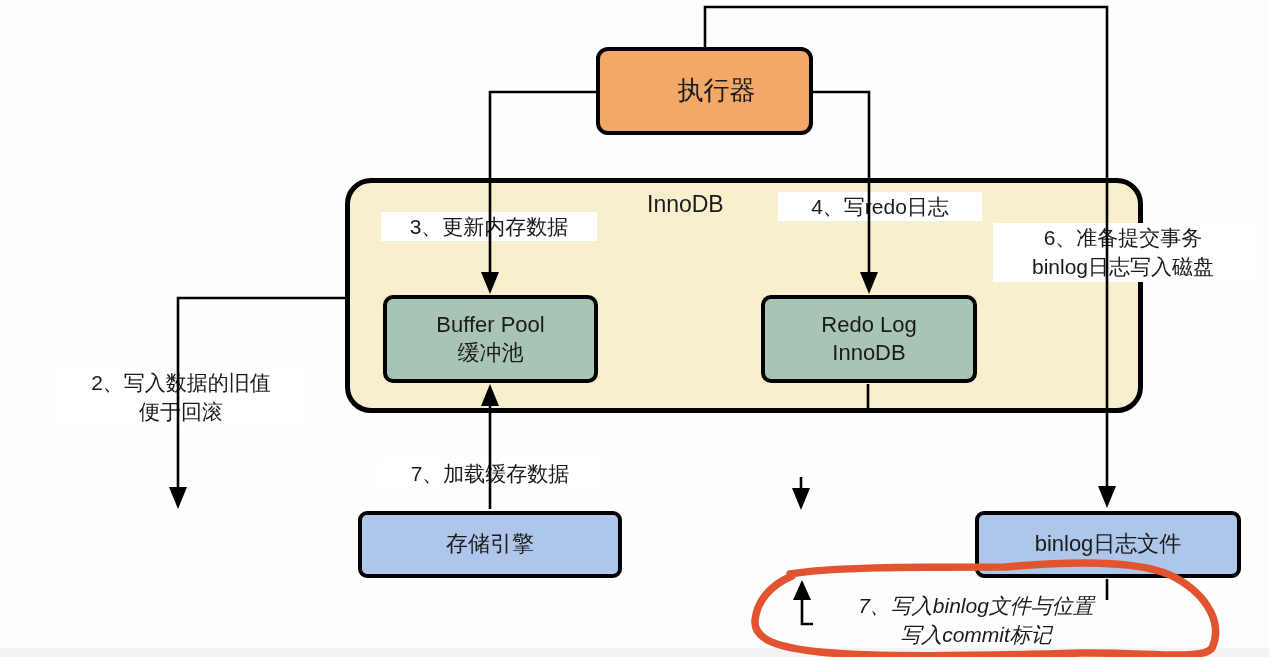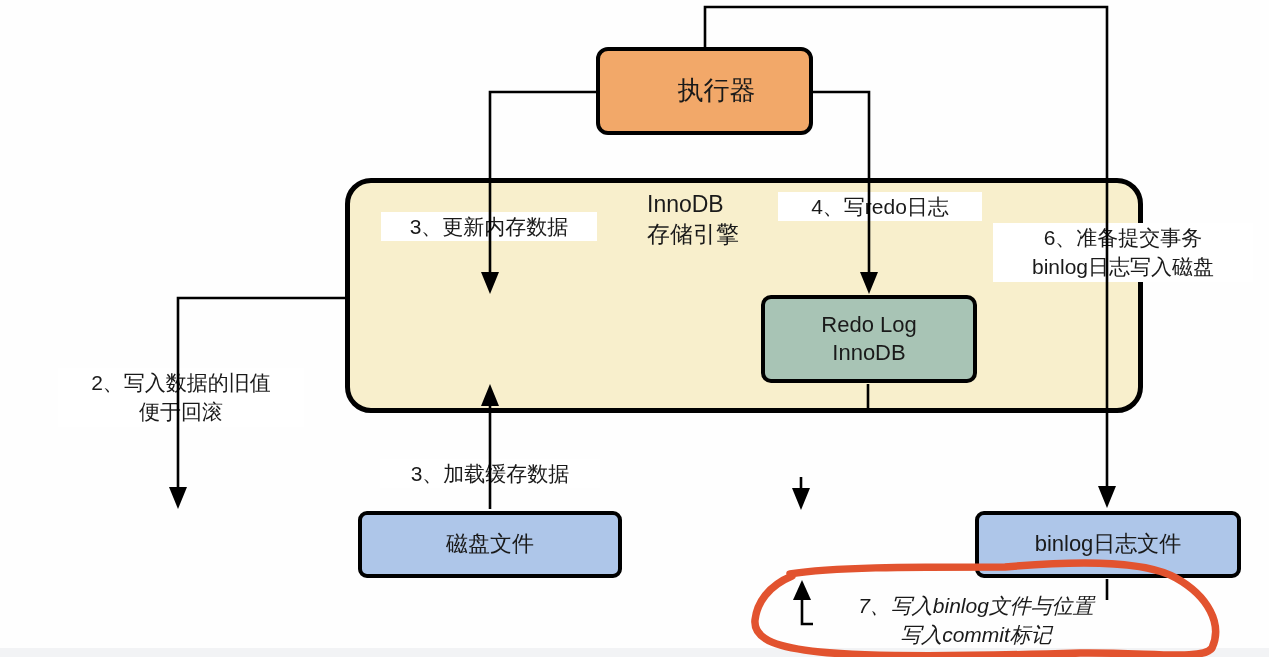--- a/index.html
+++ b/index.html
@@ -89,41 +89,44 @@
 </head>
 <body>
 
 <div id="canvas">
 
   <div class="bottom-strip"></div>
 
   <div class="node node-engine"></div>
   <div class="engine-label">
     <div>InnoDB</div>
-    <div>存储引擎</div>
   </div>
 
   <div class="node node-executor">
     <span>执行器</span>
   </div>
 
+  <div class="node node-memory node-bufferpool">
+    <div>Buffer Pool</div>
+    <div>缓冲池</div>
+  </div>
   <div class="node node-memory node-redobuffer">
     <div>Redo Log</div>
     <div>InnoDB</div>
   </div>
 
   <div class="node node-file node-diskfile">
-    <span>磁盘文件</span>
+    <span>存储引擎</span>
   </div>
   <div class="node node-file node-binlogfile">
     <span>binlog日志文件</span>
   </div>
 
   <div class="step-label lbl-step1">
-    <span>3、加载缓存数据</span>
+    <span>7、加载缓存数据</span>
   </div>
   <div class="step-label lbl-step2">
     <div>2、写入数据的旧值</div>
     <div>便于回滚</div>
   </div>
   <div class="step-label lbl-step3">
     <span>3、更新内存数据</span>
   </div>
   <div class="step-label lbl-step4">
     <span>4、写redo日志</span>

